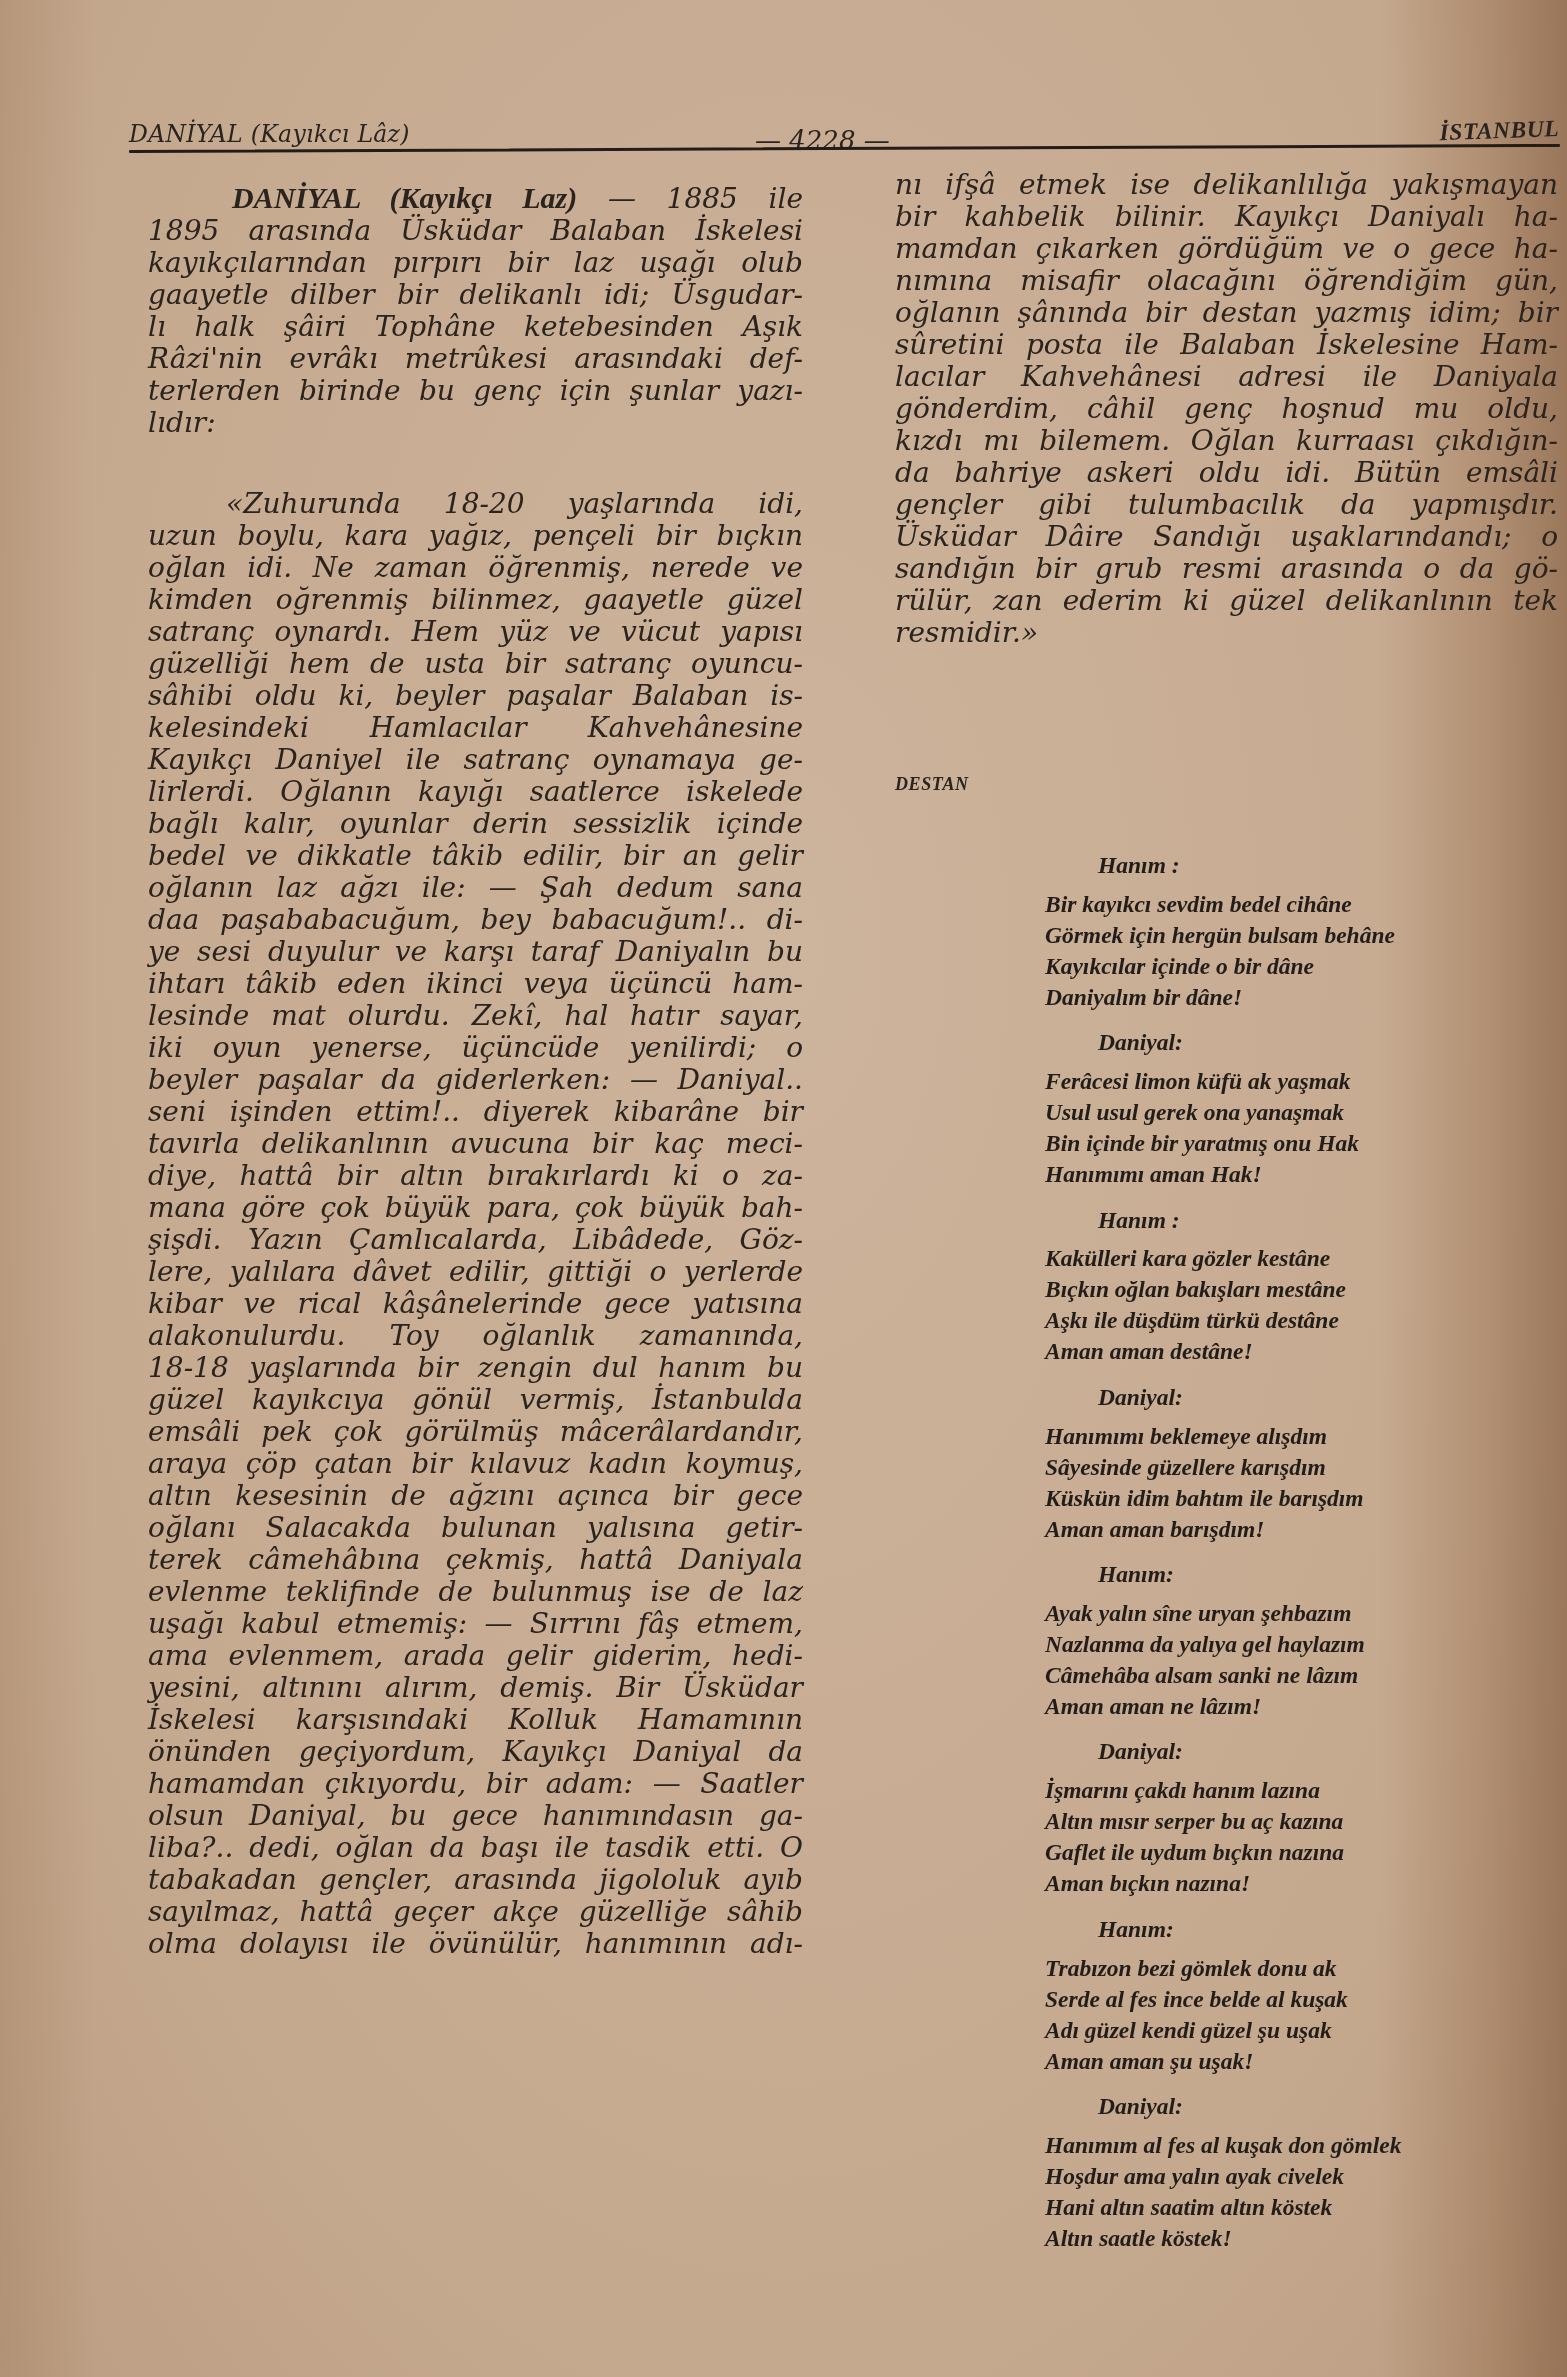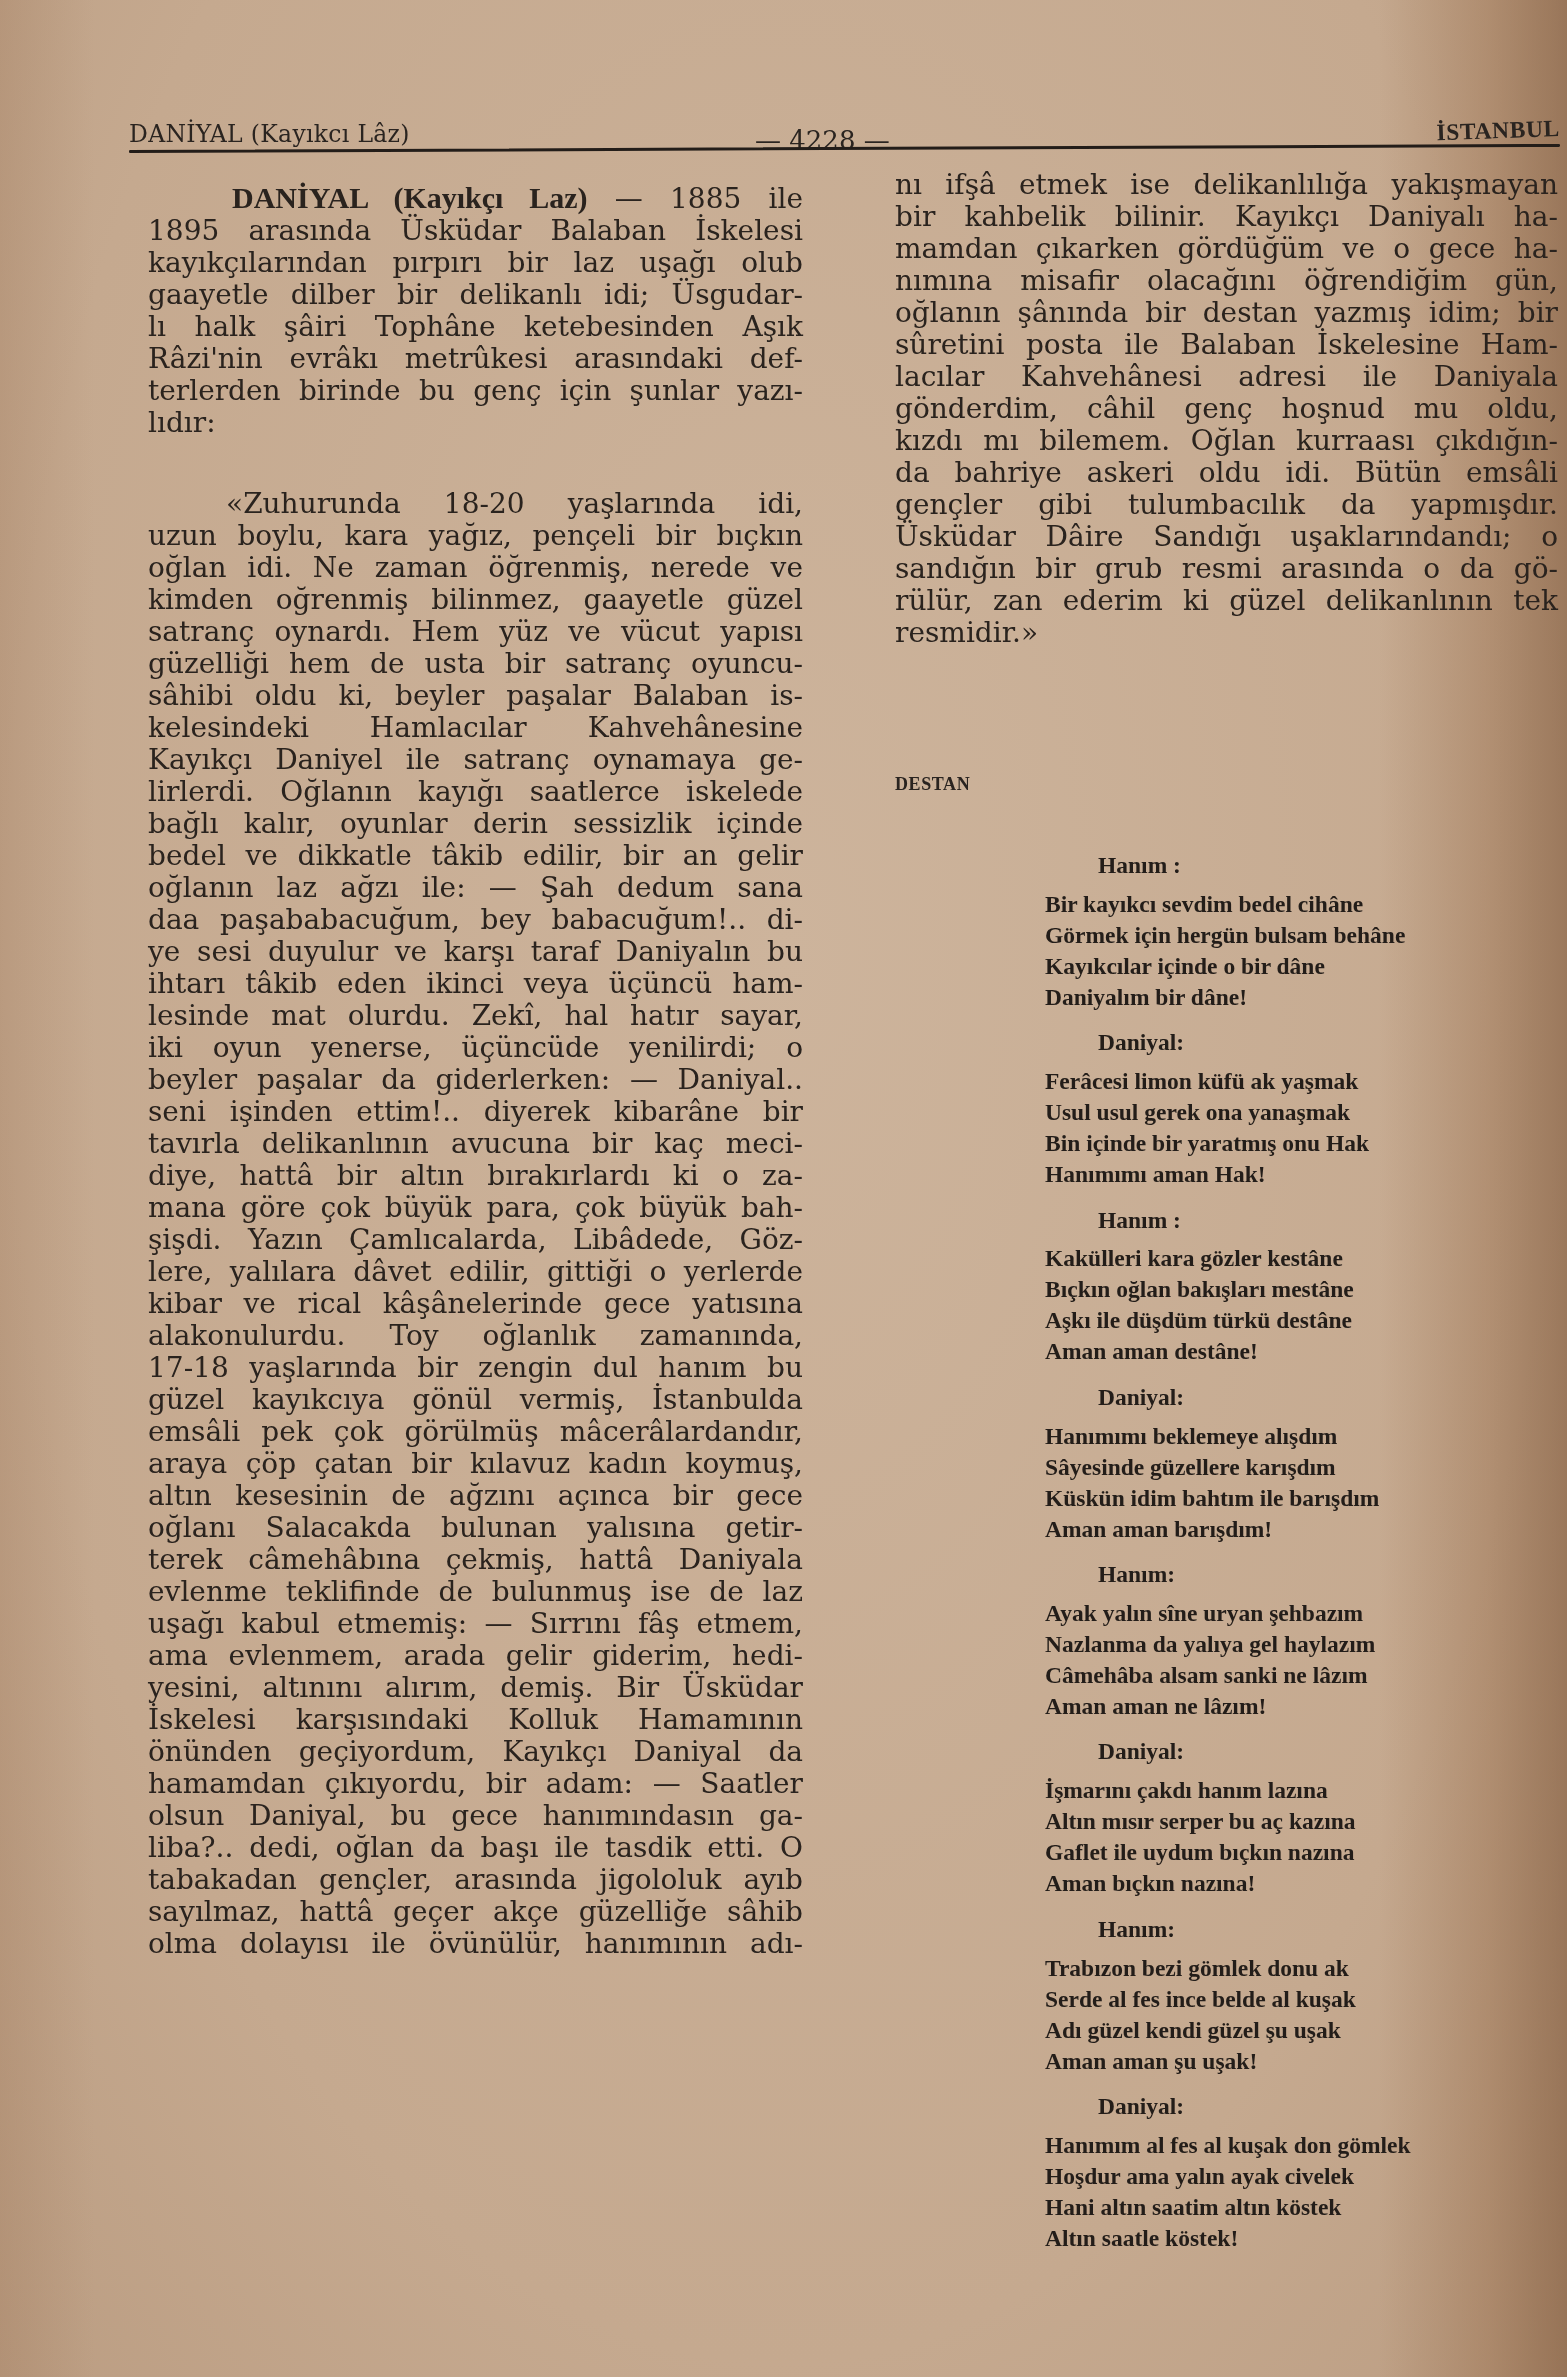--- a/index.html
+++ b/index.html
@@ -5,21 +5,21 @@
   html, body { margin: 0; padding: 0; }
   body {
     width: 1567px; height: 2377px; overflow: hidden; position: relative;
     background: #c7ab92;
     background-image:
       linear-gradient(90deg, rgba(150,110,80,0.25) 0%, rgba(0,0,0,0) 6%, rgba(0,0,0,0) 88%, rgba(140,95,60,0.35) 95%, rgba(120,80,50,0.55) 100%),
       radial-gradient(ellipse at 50% 40%, #cdb49c 0%, #c5a98f 70%, #bb9d82 100%);
     font-family: "DejaVu Serif", "Liberation Serif", serif;
     color: #2a2420;
   }
-  .page { position: absolute; left: 0; top: 0; width: 1567px; height: 2012px; }
+  .page { position: absolute; left: 0; top: 0; width: 1567px; height: 2012px; font-style: italic; }
 
   
   .running-header { position: absolute; left: 129px; top: 115px; width: 1431px; height: 39px; }
   .rh-left { position: absolute; left: 0; top: 4.5px; font-size: 23.5px; letter-spacing: 0.3px; font-family: "DejaVu Serif", serif; }
   .rh-center { position: absolute; left: 626px; top: 10px; font-size: 26px; font-family: "DejaVu Serif", serif; }
   .rh-right { position: absolute; right: 0; top: 0; font-size: 23.5px; font-weight: bold; font-family: "Liberation Serif", serif; letter-spacing: 0.6px; transform: rotate(-2deg); transform-origin: right bottom; }
   .rh-rule { position: absolute; left: 0; top: 32px; width: 1431px; height: 3.4px; background: #231d19; border-radius: 1.1px; transform: skewY(-0.25deg); }
 
   
   .col { position: absolute; font-size: 28px; line-height: 32px; text-align: justify; color: #2a231e; }
@@ -86,21 +86,21 @@
         <span class="line">iki oyun yenerse, üçüncüde yenilirdi; o</span>
         <span class="line">beyler paşalar da giderlerken: — Daniyal..</span>
         <span class="line">seni işinden ettim!.. diyerek kibarâne bir</span>
         <span class="line">tavırla delikanlının avucuna bir kaç meci-</span>
         <span class="line">diye, hattâ bir altın bırakırlardı ki o za-</span>
         <span class="line">mana göre çok büyük para, çok büyük bah-</span>
         <span class="line">şişdi. Yazın Çamlıcalarda, Libâdede, Göz-</span>
         <span class="line">lere, yalılara dâvet edilir, gittiği o yerlerde</span>
         <span class="line">kibar ve rical kâşânelerinde gece yatısına</span>
         <span class="line">alakonulurdu. Toy oğlanlık zamanında,</span>
-        <span class="line">17-18 yaşlarında bir zengin dul hanım bu</span>
+        <span class="line">18-18 yaşlarında bir zengin dul hanım bu</span>
         <span class="line">güzel kayıkcıya gönül vermiş, İstanbulda</span>
         <span class="line">emsâli pek çok görülmüş mâcerâlardandır,</span>
         <span class="line">araya çöp çatan bir kılavuz kadın koymuş,</span>
         <span class="line">altın kesesinin de ağzını açınca bir gece</span>
         <span class="line">oğlanı Salacakda bulunan yalısına getir-</span>
         <span class="line">terek câmehâbına çekmiş, hattâ Daniyala</span>
         <span class="line">evlenme teklifinde de bulunmuş ise de laz</span>
         <span class="line">uşağı kabul etmemiş: — Sırrını fâş etmem,</span>
         <span class="line">ama evlenmem, arada gelir giderim, hedi-</span>
         <span class="line">yesini, altınını alırım, demiş. Bir Üsküdar</span>

